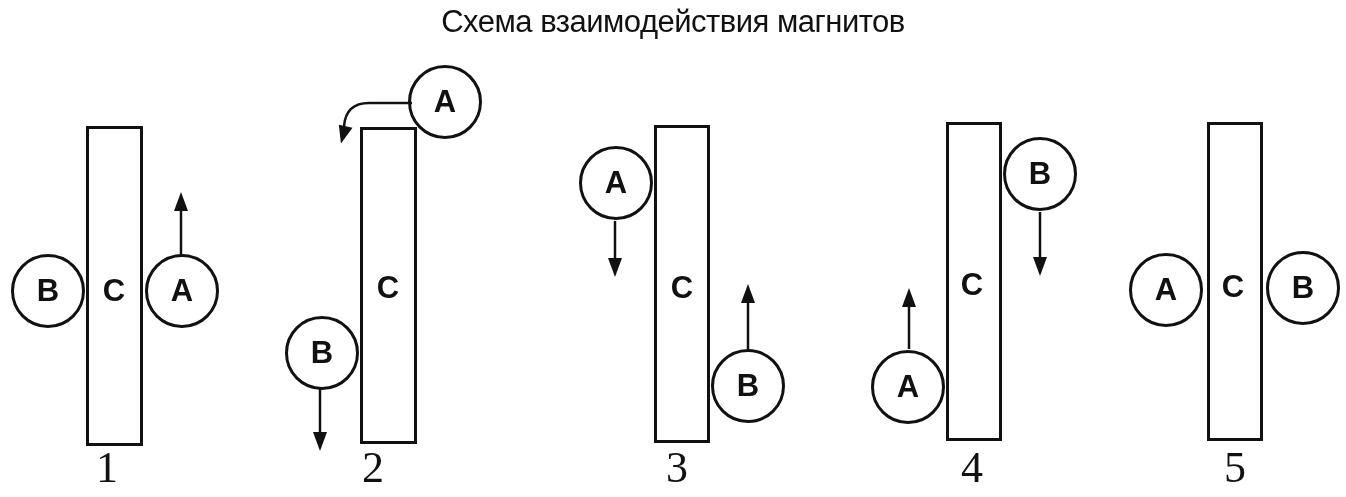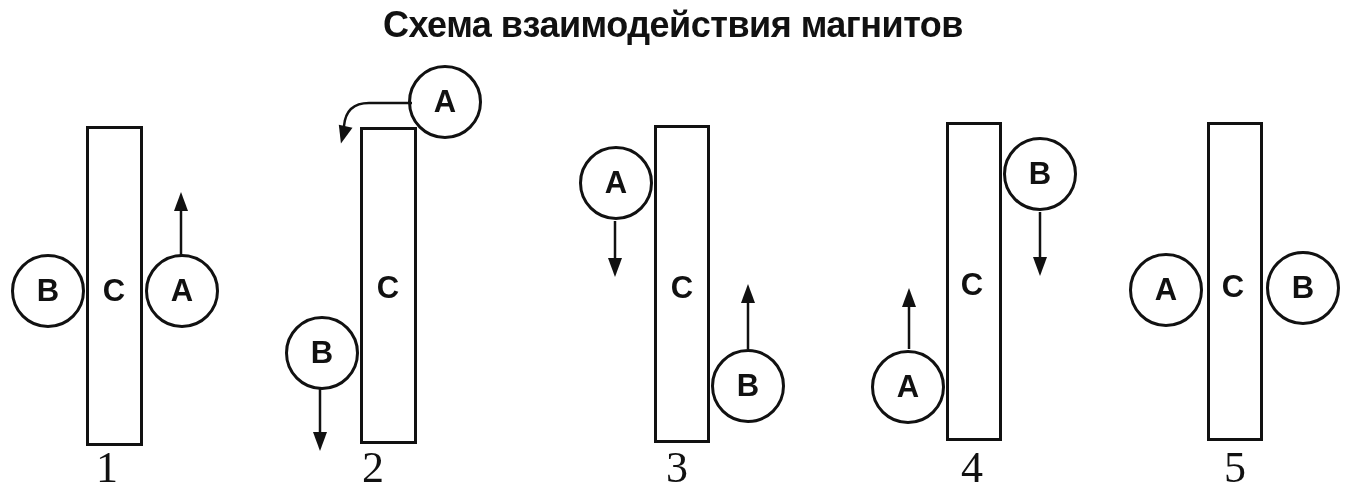--- a/index.html
+++ b/index.html
@@ -7,22 +7,22 @@
     position:relative;
     width:1346px;height:497px;
     background:#fff;
     overflow:hidden;
     font-family:"Liberation Sans",sans-serif;
   }
   .title{
     position:absolute;
     left:0;top:4px;width:100%;
     text-align:center;
-    font-weight:bold;
-    font-size:36px;
+    font-weight:normal;
+    font-size:31px;
     letter-spacing:-0.5px;
     color:#111;
   }
   .panel{display:contents;}
   .bar{
     position:absolute;
     box-sizing:border-box;
     border:3px solid #111;
     background:#fff;
   }

